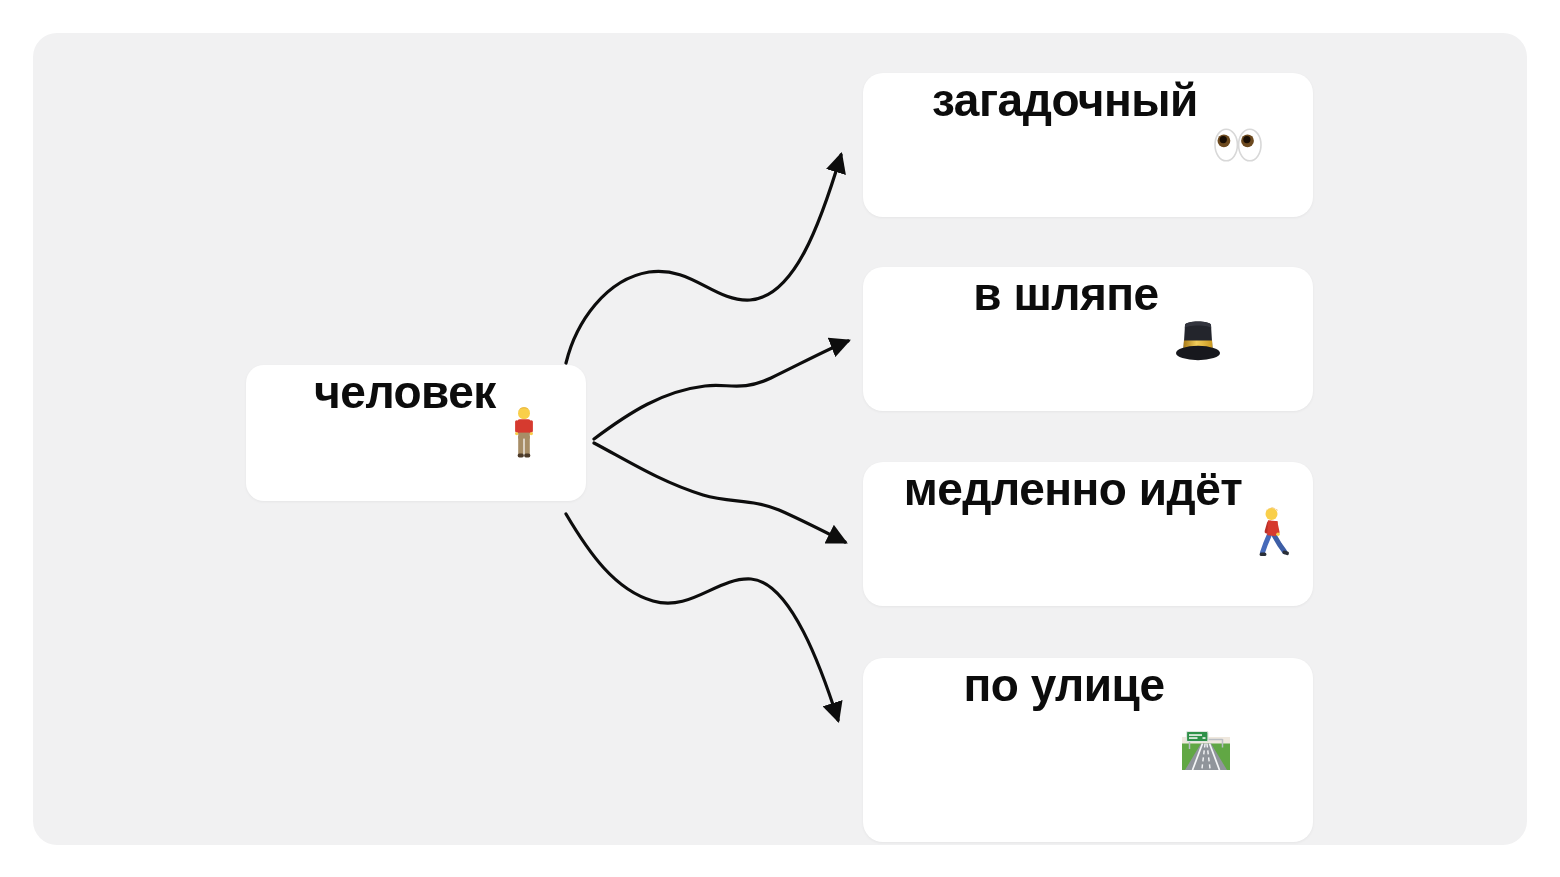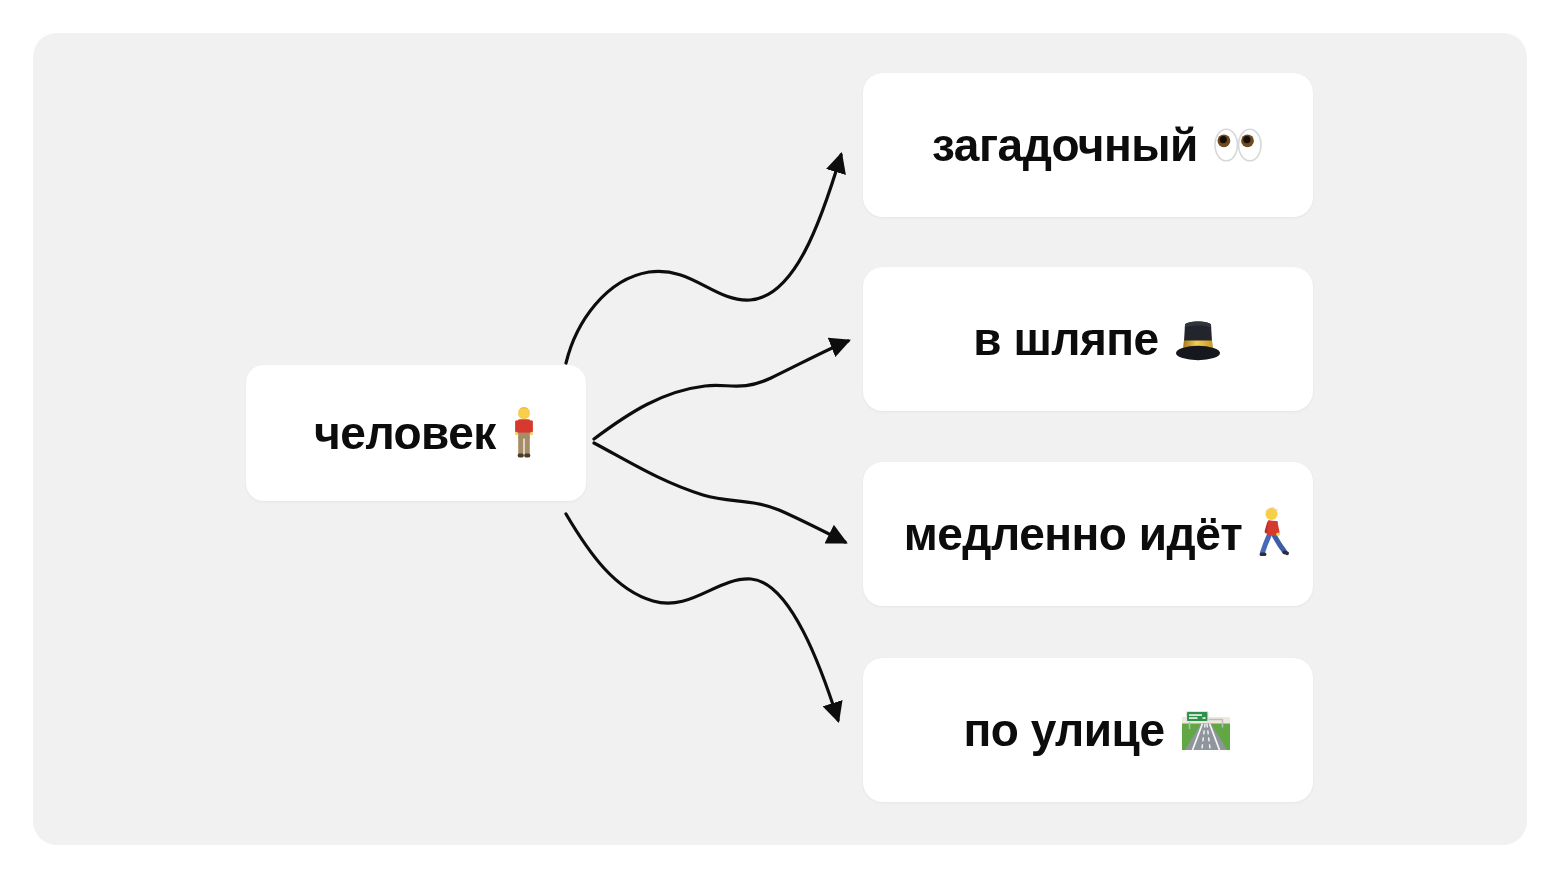--- a/index.html
+++ b/index.html
@@ -32,38 +32,37 @@
     stroke-width: 3.2;
     stroke-linecap: round;
     stroke-linejoin: round;
   }
   .card {
     position: absolute;
     background: #ffffff;
     border-radius: 20px;
     box-shadow: 0 1px 3px rgba(0,0,0,0.05);
     display: flex;
-    align-items: center;
     justify-content: center;
     gap: 16px;
     cursor: pointer;
     padding-left: 18px;
   }
   .card-label {
     font-size: 46px;
     font-weight: 700;
     color: #0c0c0c;
     letter-spacing: -0.5px;
     white-space: nowrap;
   }
   .root-card  { left: 246px; top: 365px; width: 340px; height: 136px; border-radius: 18px; }
   .branch-1   { left: 863px; top:  73px; width: 450px; height: 144px; }
   .branch-2   { left: 863px; top: 267px; width: 450px; height: 144px; }
   .branch-3   { left: 863px; top: 462px; width: 450px; height: 144px; }
-  .branch-4   { left: 863px; top: 658px; width: 450px; height: 144px; }
+  .branch-4   { left: 863px; top: 658px; width: 450px; height: 184px; }
   .emoji { display: inline-flex; align-items: center; justify-content: center; }
   .emoji svg { display: block; }
 </style>
 </head>
 <body>
 
 <div class="stage">
   <div class="panel"></div>
 
   <svg class="connectors" viewBox="0 0 1560 877" xmlns="http://www.w3.org/2000/svg" aria-hidden="true">

